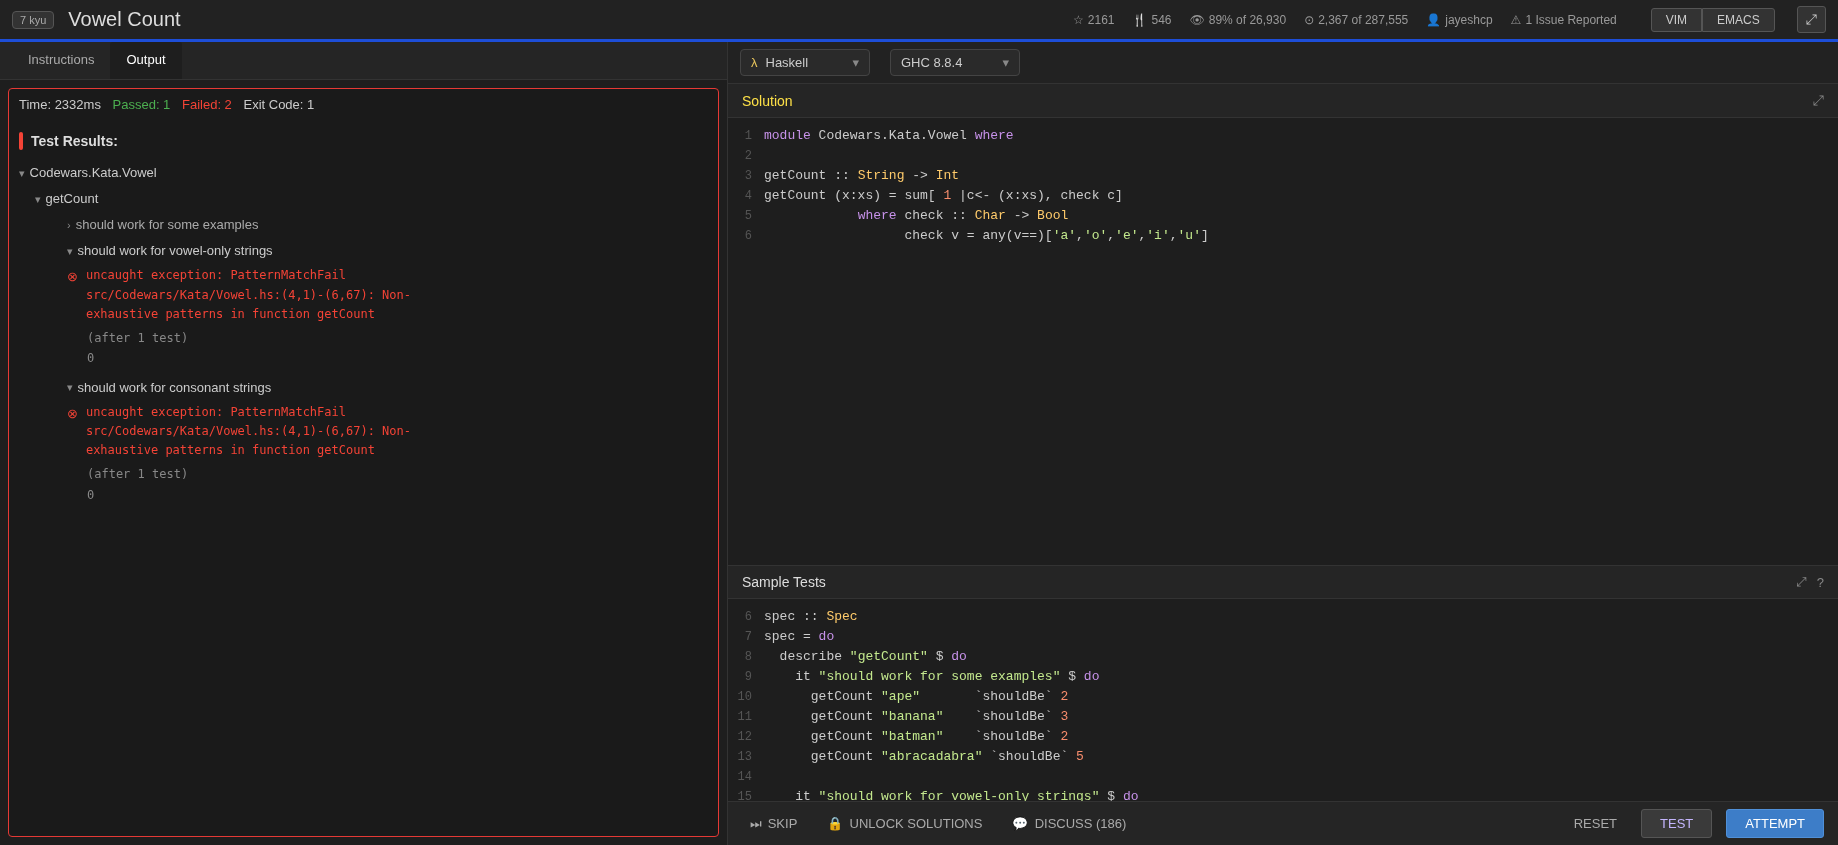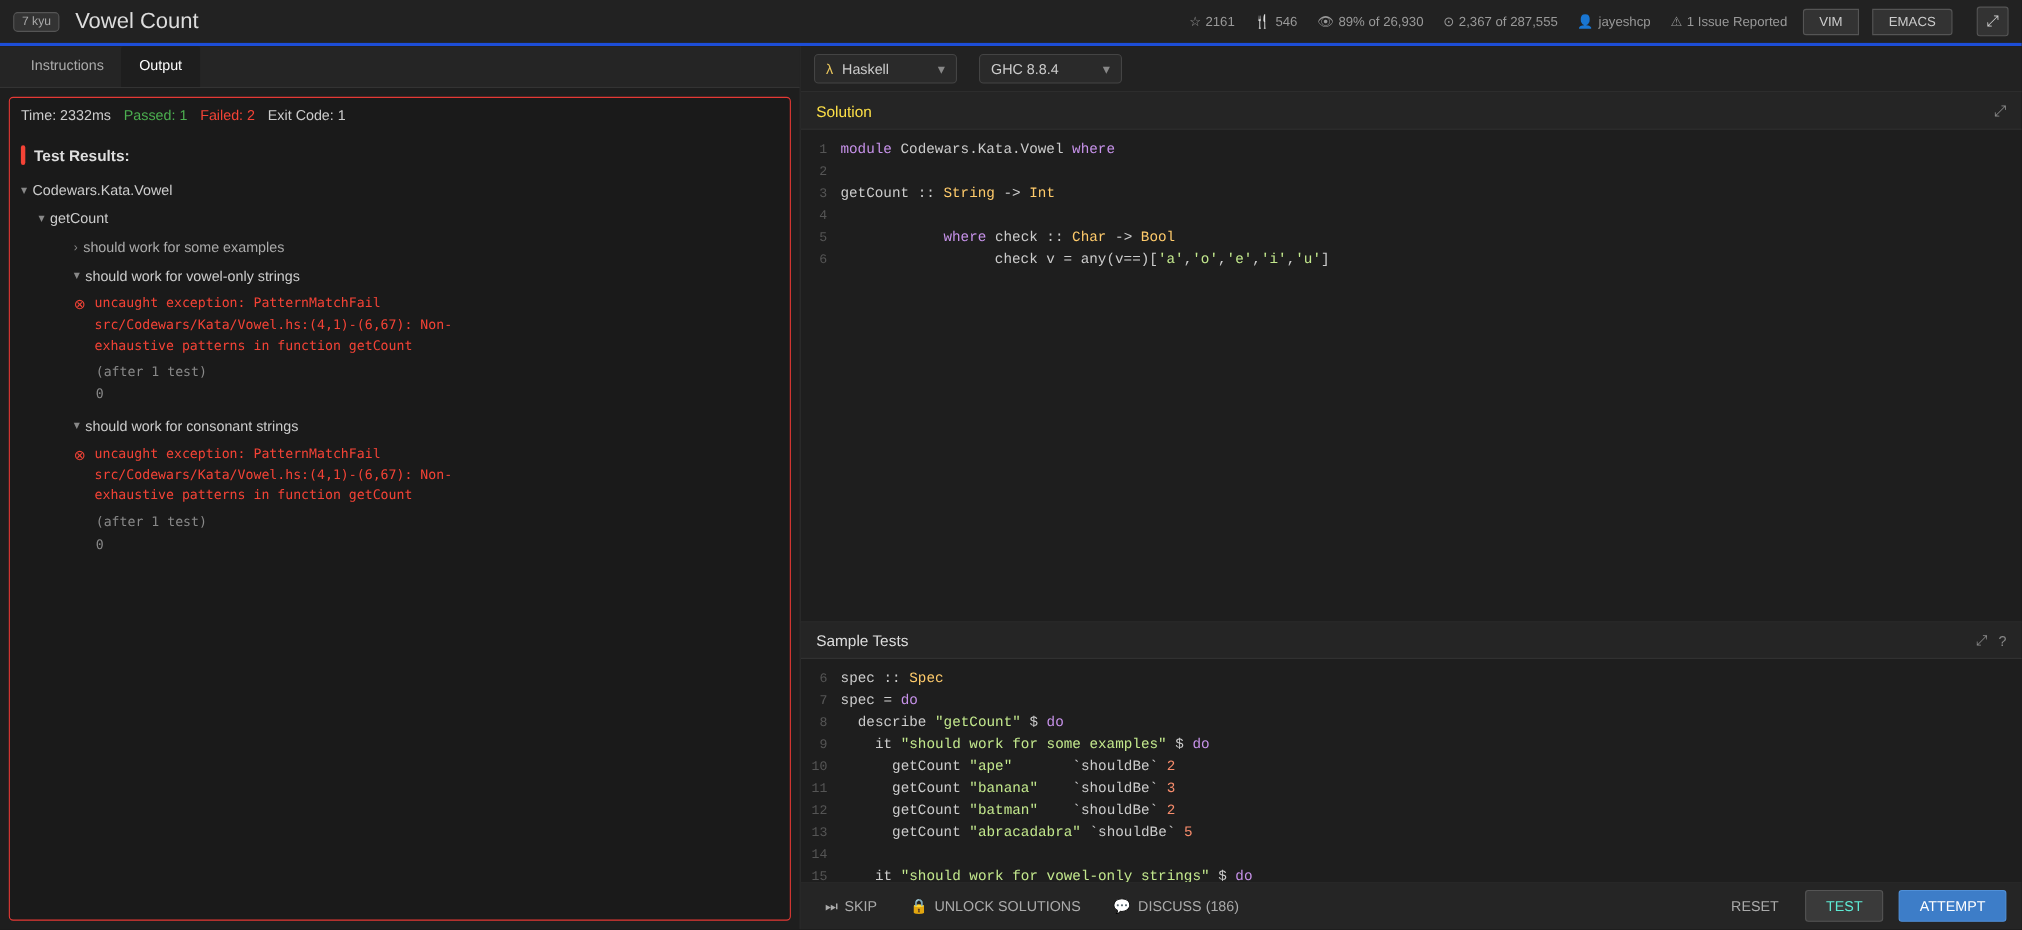--- a/index.html
+++ b/index.html
@@ -46,21 +46,22 @@
       color: #999;
     }
     .stat-item {
       display: flex;
       align-items: center;
       gap: 4px;
     }
     .vim-emacs-bar {
       display: flex;
       align-items: center;
-      gap: 12px;
+      gap: 0;
+      margin-left: 20px;
     }
     .vim-emacs-btn {
       background: #333;
       border: 1px solid #555;
       color: #ccc;
       padding: 4px 14px;
       font-size: 12px;
       cursor: pointer;
     }
     .vim-emacs-btn:first-child { border-radius: 3px 0 0 3px; }
@@ -331,21 +332,21 @@
       background: none;
       border: none;
       color: #aaa;
       cursor: pointer;
       font-size: 13px;
       padding: 4px 10px;
     }
     .test-btn {
       background: #3a3a3a;
       border: 1px solid #555;
-      color: #5eead4;
+      color: #c4b5fd;
       padding: 6px 18px;
       border-radius: 3px;
       cursor: pointer;
       font-size: 13px;
       font-weight: 500;
     }
     .attempt-btn {
       background: #3d7dc8;
       border: 1px solid #5090d8;
       color: #fff;
@@ -525,20 +526,21 @@
         <div class="code-line">
           <span class="line-num">2</span>
           <span class="line-code"></span>
         </div>
         <div class="code-line">
           <span class="line-num">3</span>
           <span class="line-code">getCount :: <span class="ty">String</span> -&gt; <span class="ty">Int</span></span>
         </div>
         <div class="code-line">
           <span class="line-num">4</span>
+          <span class="line-code">getCount (x:xs) = sum[ <span class="nu">1</span> |c&lt;- (x:xs), check c]</span>
         </div>
         <div class="code-line">
           <span class="line-num">5</span>
           <span class="line-code">            <span class="kw">where</span> check :: <span class="ty">Char</span> -&gt; <span class="ty">Bool</span></span>
         </div>
         <div class="code-line">
           <span class="line-num">6</span>
           <span class="line-code">                  check v = any(v==)[<span class="st">'a'</span>,<span class="st">'o'</span>,<span class="st">'e'</span>,<span class="st">'i'</span>,<span class="st">'u'</span>]</span>
         </div>
       </div>

